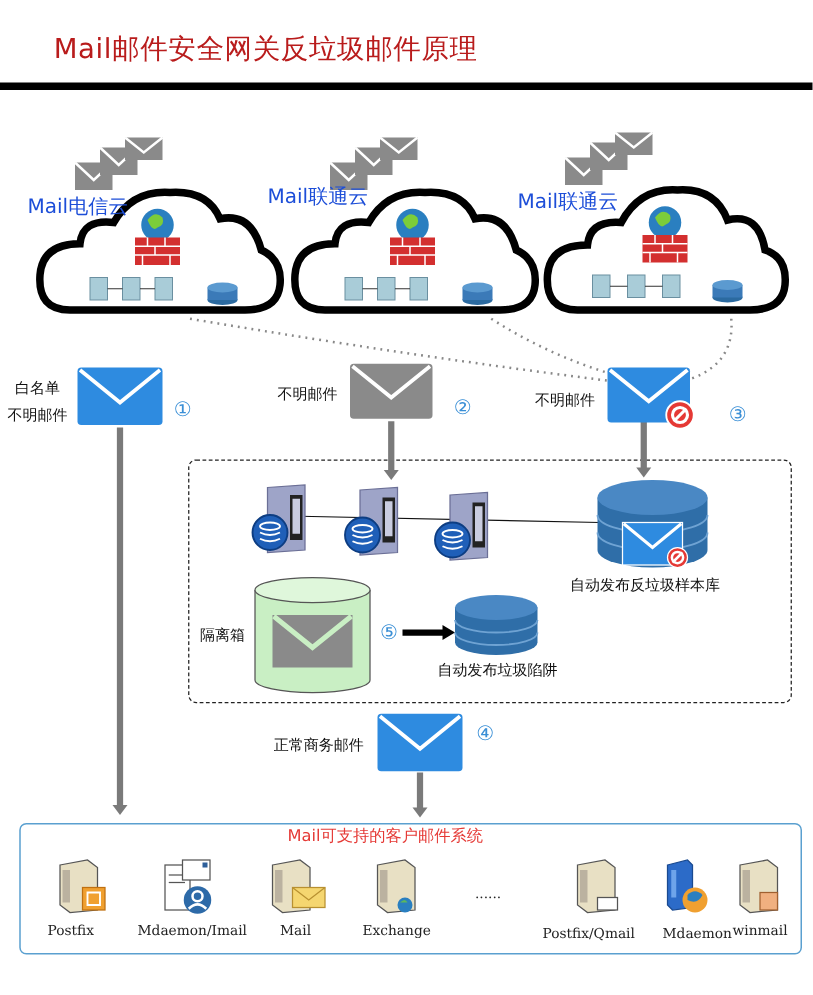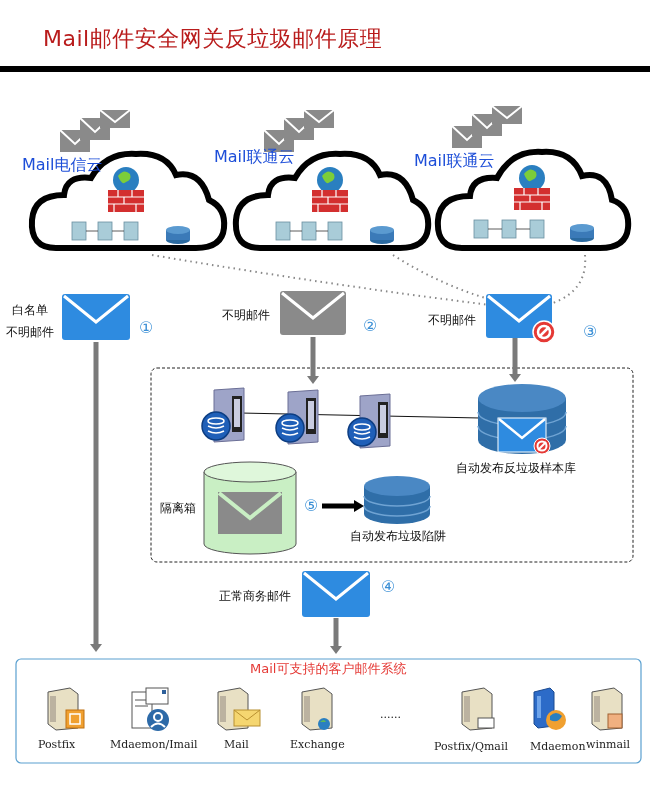--- a/index.html
+++ b/index.html
@@ -5,21 +5,21 @@
   html, body { margin: 0; padding: 0; background: #ffffff; }
   body { width: 650px; height: 796px; position: relative; overflow: hidden;
          font-family: "DejaVu Sans", "Liberation Sans", sans-serif; }
   .abs { position: absolute; }
   .title { left: 43px; top: 24px; font-size: 22px; color: #b91c1c; letter-spacing: 0.5px; white-space: nowrap; }
   .rule { left: 0; top: 66px; width: 650px; height: 6px; background: #000; }
   .cloud-label { font-size: 16px; color: #1d4ed8; white-space: nowrap; }
   .lbl { font-size: 12px; color: #111; white-space: nowrap; }
   .num { font-size: 16px; color: #3a8fd6; }
   .code { font-family: "DejaVu Serif", "Liberation Serif", serif; font-size: 11px; color: #222; white-space: nowrap; }
-  .red-title { font-size: 13px; color: #e53935; white-space: nowrap; margin-left: 20px; }
+  .red-title { font-size: 13px; color: #e53935; white-space: nowrap; }
   svg { overflow: visible; }
 </style>
 </head>
 <body>
 
 <div class="abs title">Mail邮件安全网关反垃圾邮件原理</div>
 <div class="abs rule"></div>
 
 <svg class="abs" style="left:0;top:0" width="650" height="796">
 

